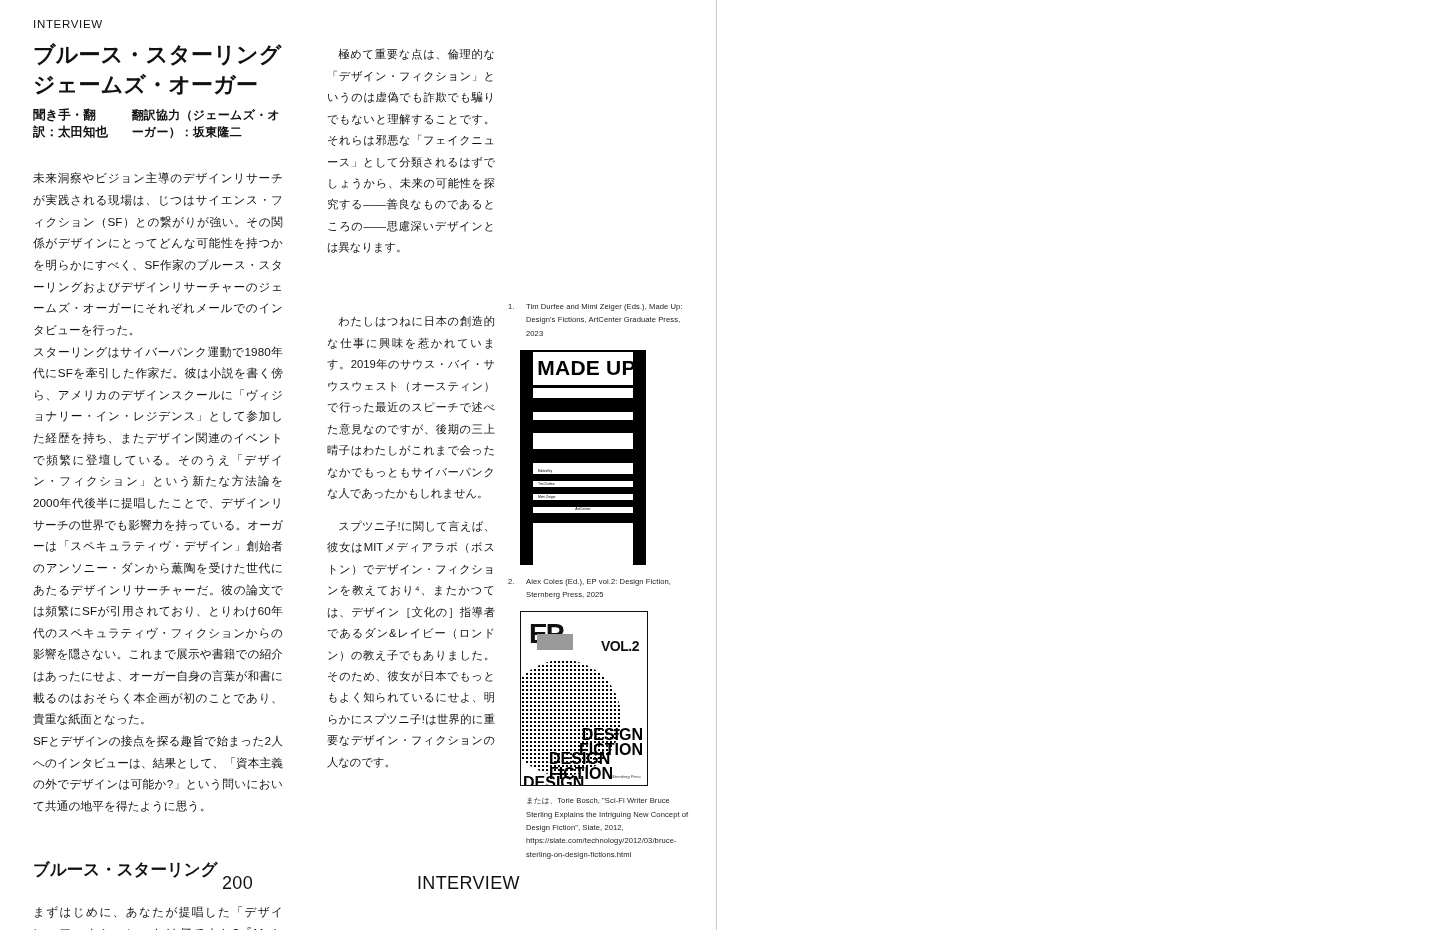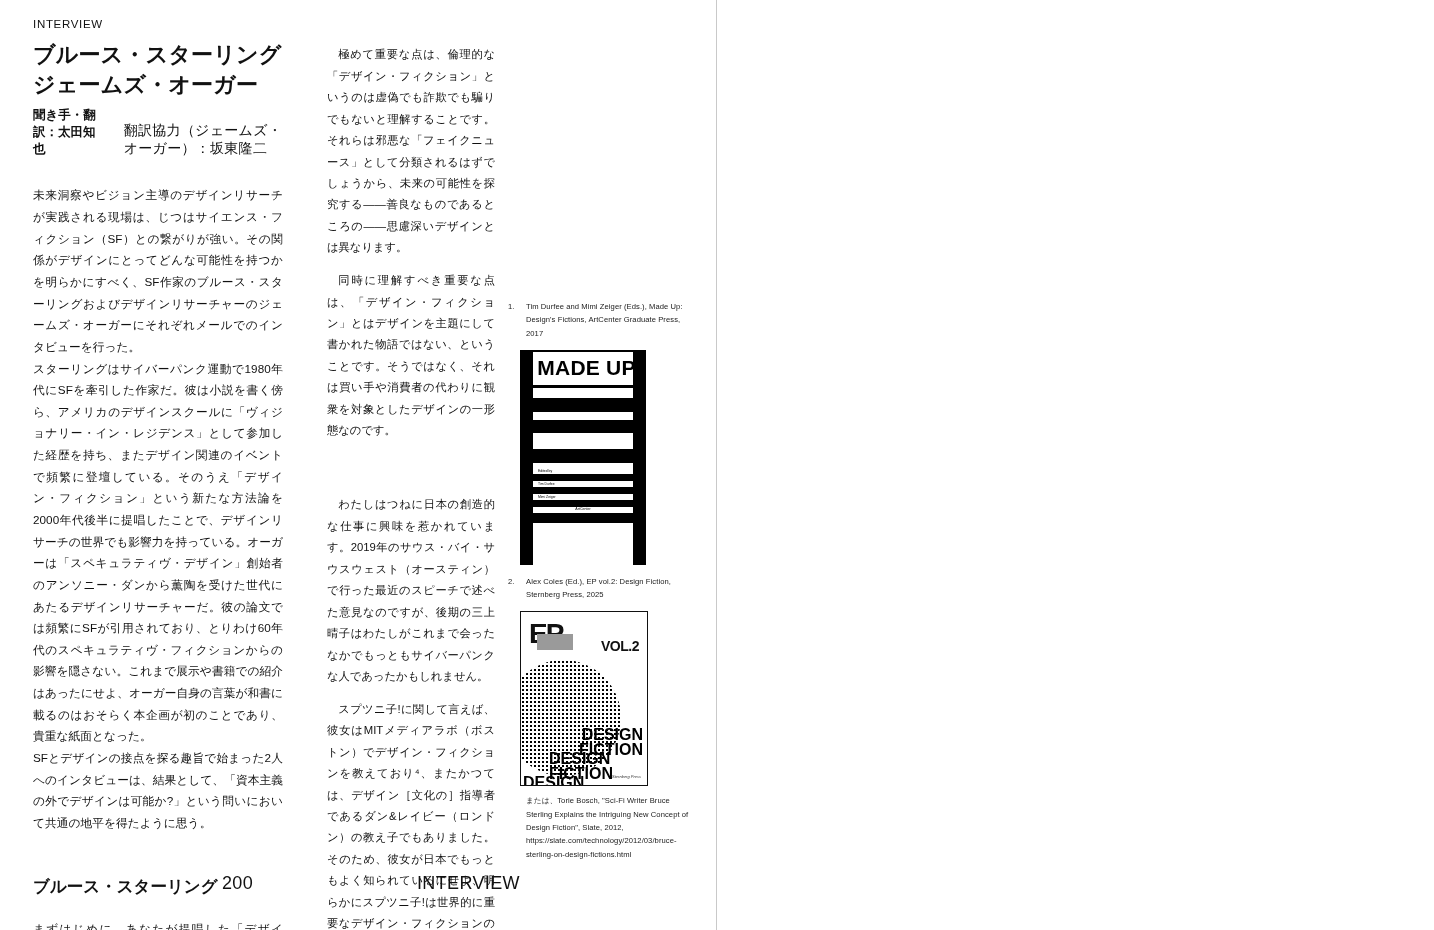--- a/index.html
+++ b/index.html
@@ -13,21 +13,21 @@
   .spread{position:absolute;inset:0;display:flex;}
   .page{position:relative;height:930px;background:#fff;}
   .page-left{width:717px;}
   .page-right{width:717px;}
   .gutter{position:absolute;left:716px;top:0;width:1px;height:930px;background:#c9c9c9;}
 
   
   .kicker{font-size:11.5px;letter-spacing:.06em;color:#111;}
   .title-ja{font-size:22px;font-weight:bold;line-height:1.35;letter-spacing:.01em;margin-top:10px;}
   .byline{font-size:12.5px;font-weight:bold;margin-top:8px;display:flex;align-items:flex-end;gap:18px;}
-  .byline .small{font-size:14px;font-weight:normal;letter-spacing:.02em;}
+  .byline .small{font-size:12px;font-weight:bold;letter-spacing:.02em;}
 
   .body-ja{font-size:11.7px;line-height:1.85;text-align:justify;letter-spacing:.005em;}
   .body-ja p{margin:0 0 0 0;}
   .body-ja p + p{margin-top:0;}
   .gap{height:15px;}
   .bgap{height:26px;}
 
   .h2-ja{font-size:16.5px;font-weight:bold;margin:0;}
   .col-mid{font-size:11.3px;line-height:1.9;text-align:justify;}
 
@@ -107,35 +107,34 @@
 
       <div class="body-ja">
         <p>まずはじめに、あなたが提唱した「デザイン・フィクション」とは何ですか?『Made Up』¹に収められた講演やその他のインタビュー²ですでにお話されているとは存じますが、改めて日本の読者に向けて最新のご意見をお話しいただきたく思います。</p>
       </div>
 
     </div>
 
     <div class="lp-col2">
       <div class="col-mid">
         <p style="text-indent:1em">極めて重要な点は、倫理的な「デザイン・フィクション」というのは虚偽でも詐欺でも騙りでもないと理解することです。それらは邪悪な「フェイクニュース」として分類されるはずでしょうから、未来の可能性を探究する――善良なものであるところの――思慮深いデザインとは異なります。</p>
-        <p style="text-indent:1em">同時に理解すべき重要な点は、「デザイン・フィクション」とはデザインを主題にして書かれた物語ではない、ということです。そうではなく、それは買い手や消費者の代わりに観衆を対象としたデザインの一形態なのです。</p>
         <div class="gap"></div>
         <div class="gap"></div>
         <p style="text-indent:1em">わたしはつねに日本の創造的な仕事に興味を惹かれています。2019年のサウス・バイ・サウスウェスト（オースティン）で行った最近のスピーチで述べた意見なのですが、後期の三上晴子はわたしがこれまで会ったなかでもっともサイバーパンクな人であったかもしれません。</p>
         <p style="text-indent:1em">スプツニ子!に関して言えば、彼女はMITメディアラボ（ボストン）でデザイン・フィクションを教えており⁴、またかつては、デザイン［文化の］指導者であるダン&amp;レイビー（ロンドン）の教え子でもありました。そのため、彼女が日本でもっともよく知られているにせよ、明らかにスプツニ子!は世界的に重要なデザイン・フィクションの人なのです。</p>
 
       </div>
     </div>
 
     <div class="lp-col3">
 
       <div class="fn-block">
         <div class="fn">
           <span class="num">1.</span>
-          <span class="txt">Tim Durfee and Mimi Zeiger (Eds.), Made Up: Design's Fictions, ArtCenter Graduate Press, 2017</span>
+          <span class="txt">Tim Durfee and Mimi Zeiger (Eds.), Made Up: Design's Fictions, ArtCenter Graduate Press, 2023</span>
         </div>
       </div>
 
       <div class="cover1">
         <div class="c1-stripe" style="top:0;height:38px;"></div>
         <div class="c1-stripe" style="top:48px;height:14px;"></div>
         <div class="c1-stripe" style="top:70px;height:13px;"></div>
         <div class="c1-stripe" style="top:99px;height:14px;"></div>
         <div class="c1-stripe" style="top:124px;height:7px;"></div>
         <div class="c1-stripe" style="top:137px;height:7px;"></div>

